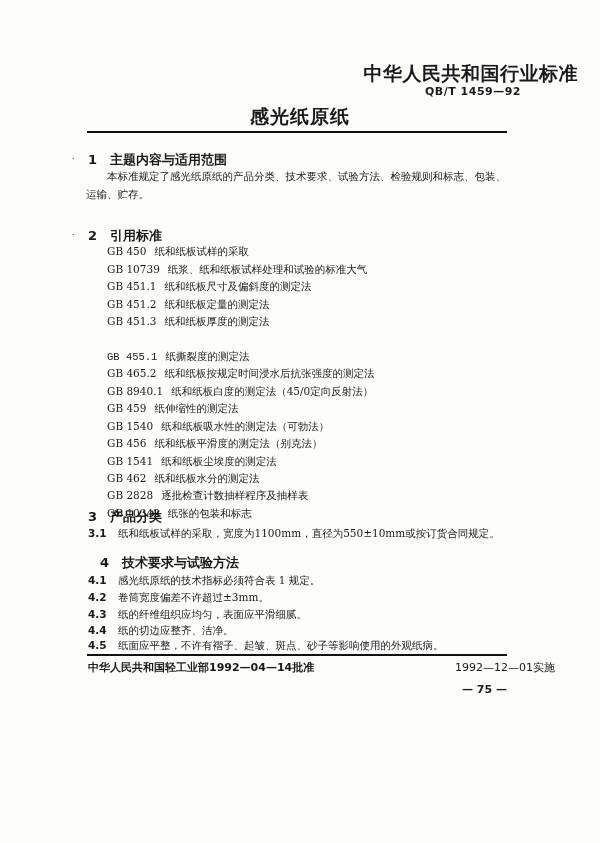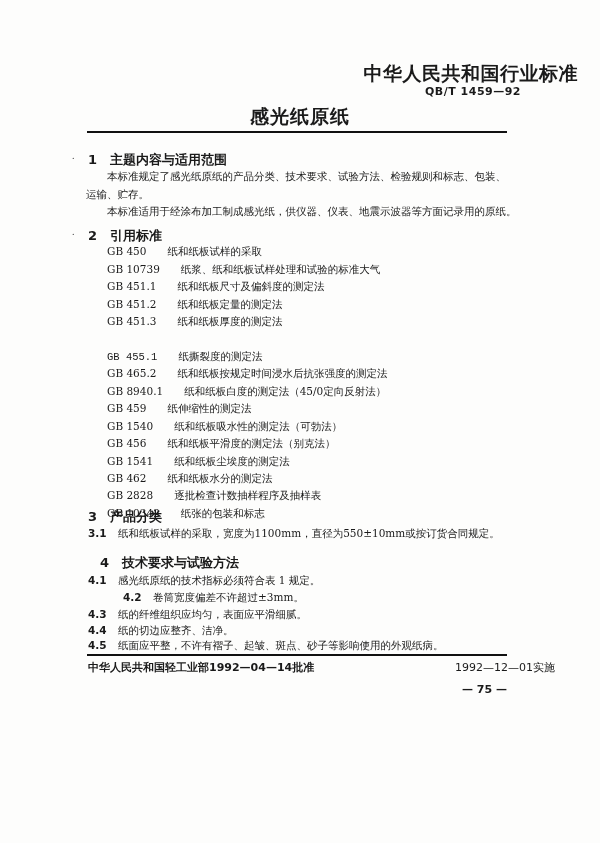--- a/index.html
+++ b/index.html
@@ -12,21 +12,21 @@
     .std-code { left: 425px; top: 85px; font-size: 11px; font-weight: bold; letter-spacing: 0.5px; }
     .doc-title { left: 0; width: 600px; text-align: center; top: 104px; font-size: 19px; font-weight: bold; letter-spacing: 1px; }
     .rule { position: absolute; left: 87px; width: 420px; background: #111; }
     .rule.top { top: 131px; height: 2px; }
     .rule.bottom { top: 650px; height: 2px; }
     .sec-h { font-size: 13px; font-weight: bold; }
     .sec-h .num { display: inline-block; width: 22px; }
     .dot { font-size: 10px; color: #444; }
     .body-txt { font-size: 10.5px; }
     .ref { font-size: 10.5px; left: 107px; }
-    .ref .code { display: inline-block; min-width: 0; margin-right: 21px; }
+    .ref .code { display: inline-block; min-width: 0; margin-right: 8px; }
     .clause { font-size: 10.5px; left: 88px; }
     .clause .num { display: inline-block; width: 30px; font-weight: bold; }
     .footer-left { left: 88px; top: 655px; font-size: 11px; font-weight: bold; }
     .footer-right { left: 455px; top: 655px; font-size: 11px; font-weight: normal; }
     .page-num { left: 462px; top: 680px; font-size: 11px; font-weight: bold; }
   </style>
 </head>
 <body>
 
 <div class="page">
@@ -36,21 +36,20 @@
   <div class="abs sans doc-title">感光纸原纸</div>
 
   <div class="rule top"></div>
 
   <div class="abs dot" style="left:72px; top:150px;">.</div>
   <div class="abs sans sec-h" style="left:88px; top:151px;">
     <span class="num">1</span><span>主题内容与适用范围</span>
   </div>
   <div class="abs serif body-txt" style="left:107px; top:170px;">本标准规定了感光纸原纸的产品分类、技术要求、试验方法、检验规则和标志、包装、</div>
   <div class="abs serif body-txt" style="left:86px; top:188px;">运输、贮存。</div>
-  <div class="abs serif body-txt" style="left:107px; top:205px;">本标准适用于经涂布加工制成感光纸，供仪器、仪表、地震示波器等方面记录用的原纸。</div>
 
   <div class="abs dot" style="left:72px; top:226px;">.</div>
   <div class="abs sans sec-h" style="left:88px; top:227px;">
     <span class="num">2</span><span>引用标准</span>
   </div>
 
   <div class="abs serif ref" style="top:245px;"><span class="code">GB 450</span><span>纸和纸板试样的采取</span></div>
   <div class="abs serif ref" style="top:263px;"><span class="code">GB 10739</span><span>纸浆、纸和纸板试样处理和试验的标准大气</span></div>
   <div class="abs serif ref" style="top:280px;"><span class="code">GB 451.1</span><span>纸和纸板尺寸及偏斜度的测定法</span></div>
   <div class="abs serif ref" style="top:298px;"><span class="code">GB 451.2</span><span>纸和纸板定量的测定法</span></div>
@@ -68,21 +67,21 @@
 
   <div class="abs sans sec-h" style="left:88px; top:508px;">
     <span class="num">3</span><span>产品分类</span>
   </div>
   <div class="abs serif clause" style="top:527px;"><span class="num sans">3.1</span><span>纸和纸板试样的采取，宽度为1100mm，直径为550±10mm或按订货合同规定。</span></div>
 
   <div class="abs sans sec-h" style="left:100px; top:554px;">
     <span class="num">4</span><span>技术要求与试验方法</span>
   </div>
   <div class="abs serif clause" style="top:574px;"><span class="num sans">4.1</span><span>感光纸原纸的技术指标必须符合表 1 规定。</span></div>
-  <div class="abs serif clause" style="top:591px;margin-left:35px;"><span class="num sans">4.2</span><span>卷筒宽度偏差不许超过±3mm。</span></div>
+  <div class="abs serif clause" style="top:591px;"><span class="num sans">4.2</span><span>卷筒宽度偏差不许超过±3mm。</span></div>
   <div class="abs serif clause" style="top:608px;"><span class="num sans">4.3</span><span>纸的纤维组织应均匀，表面应平滑细腻。</span></div>
   <div class="abs serif clause" style="top:624px;"><span class="num sans">4.4</span><span>纸的切边应整齐、洁净。</span></div>
   <div class="abs serif clause" style="top:639px;"><span class="num sans">4.5</span><span>纸面应平整，不许有褶子、起皱、斑点、砂子等影响使用的外观纸病。</span></div>
 
   <div class="rule bottom" style="top:654px;"></div>
 
   <div class="abs sans footer-left" style="top:660px;">中华人民共和国轻工业部1992—04—14批准</div>
   <div class="abs sans footer-right" style="top:660px;">1992—12—01实施</div>
   <div class="abs sans page-num" style="top:683px;">— 75 —</div>
 </div>

